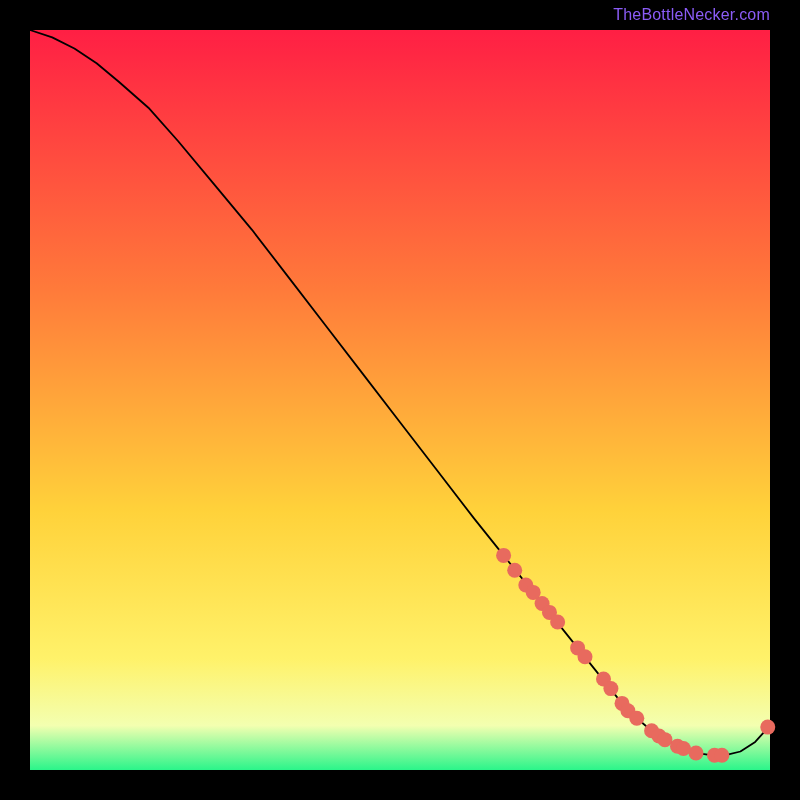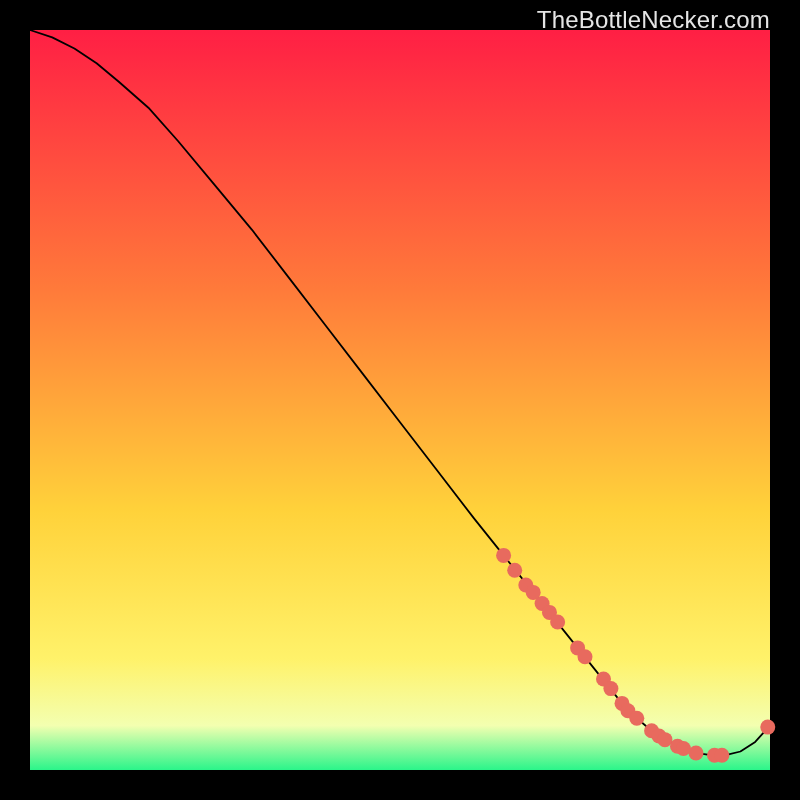--- a/index.html
+++ b/index.html
@@ -28,23 +28,23 @@
     left: 0;
     top: 0;
     width: 740px;
     height: 740px;
   }
   .watermark {
     position: absolute;
     top: 6px;
     right: 30px;
     font-family: Arial, Helvetica, sans-serif;
-    font-size: 24px;
+    font-size: 16px;
     font-weight: 500;
-    color: #e5e5e5;
+    color: #8b5cf6;
     letter-spacing: 0.2px;
   }
   svg.overlay {
     position: absolute;
     left: 0;
     top: 0;
     width: 740px;
     height: 740px;
     overflow: visible;
   }

